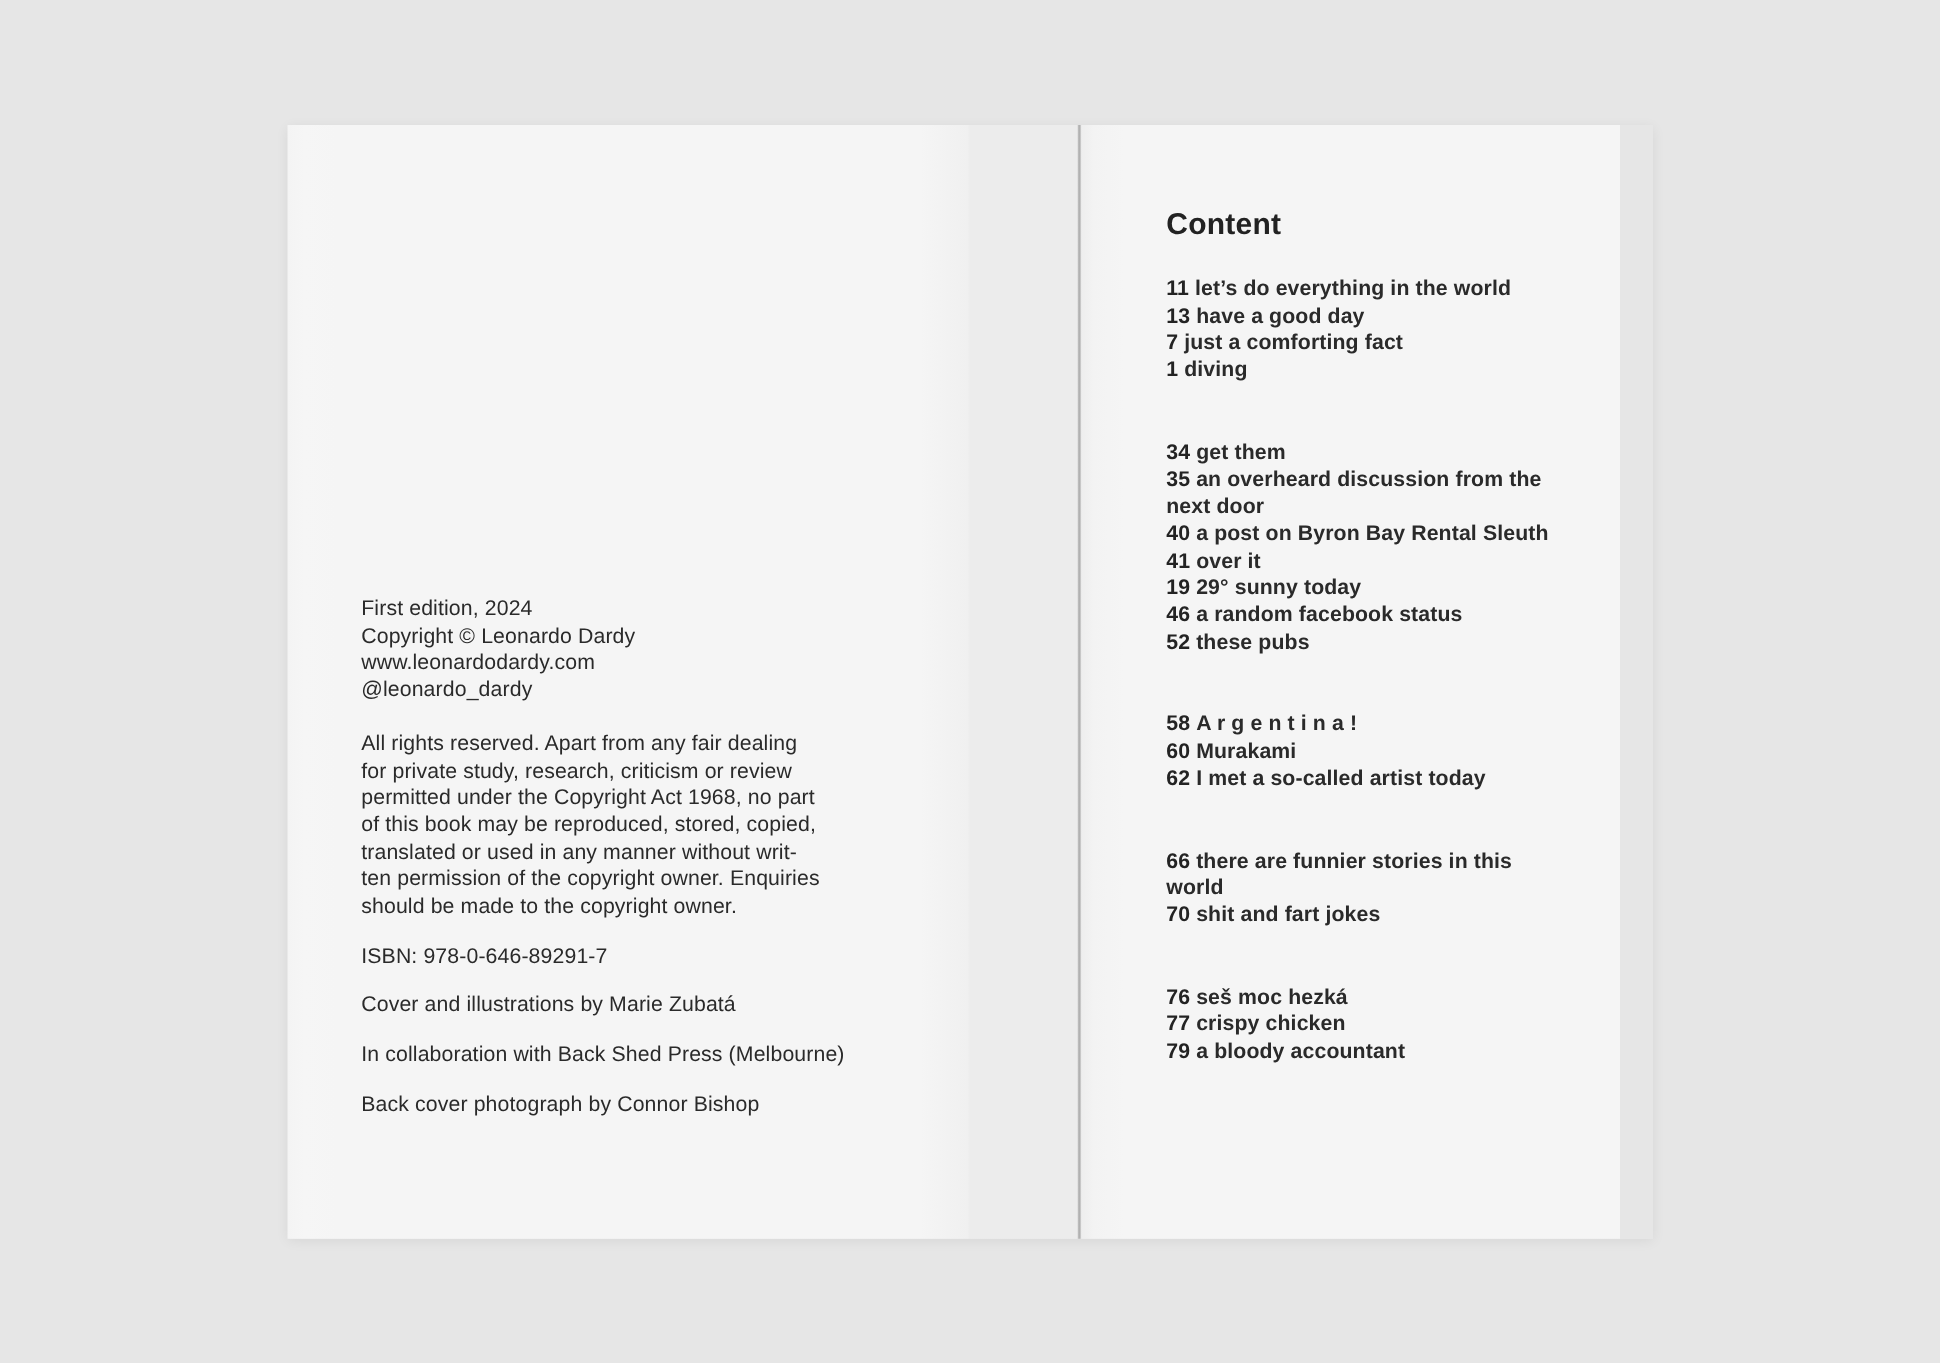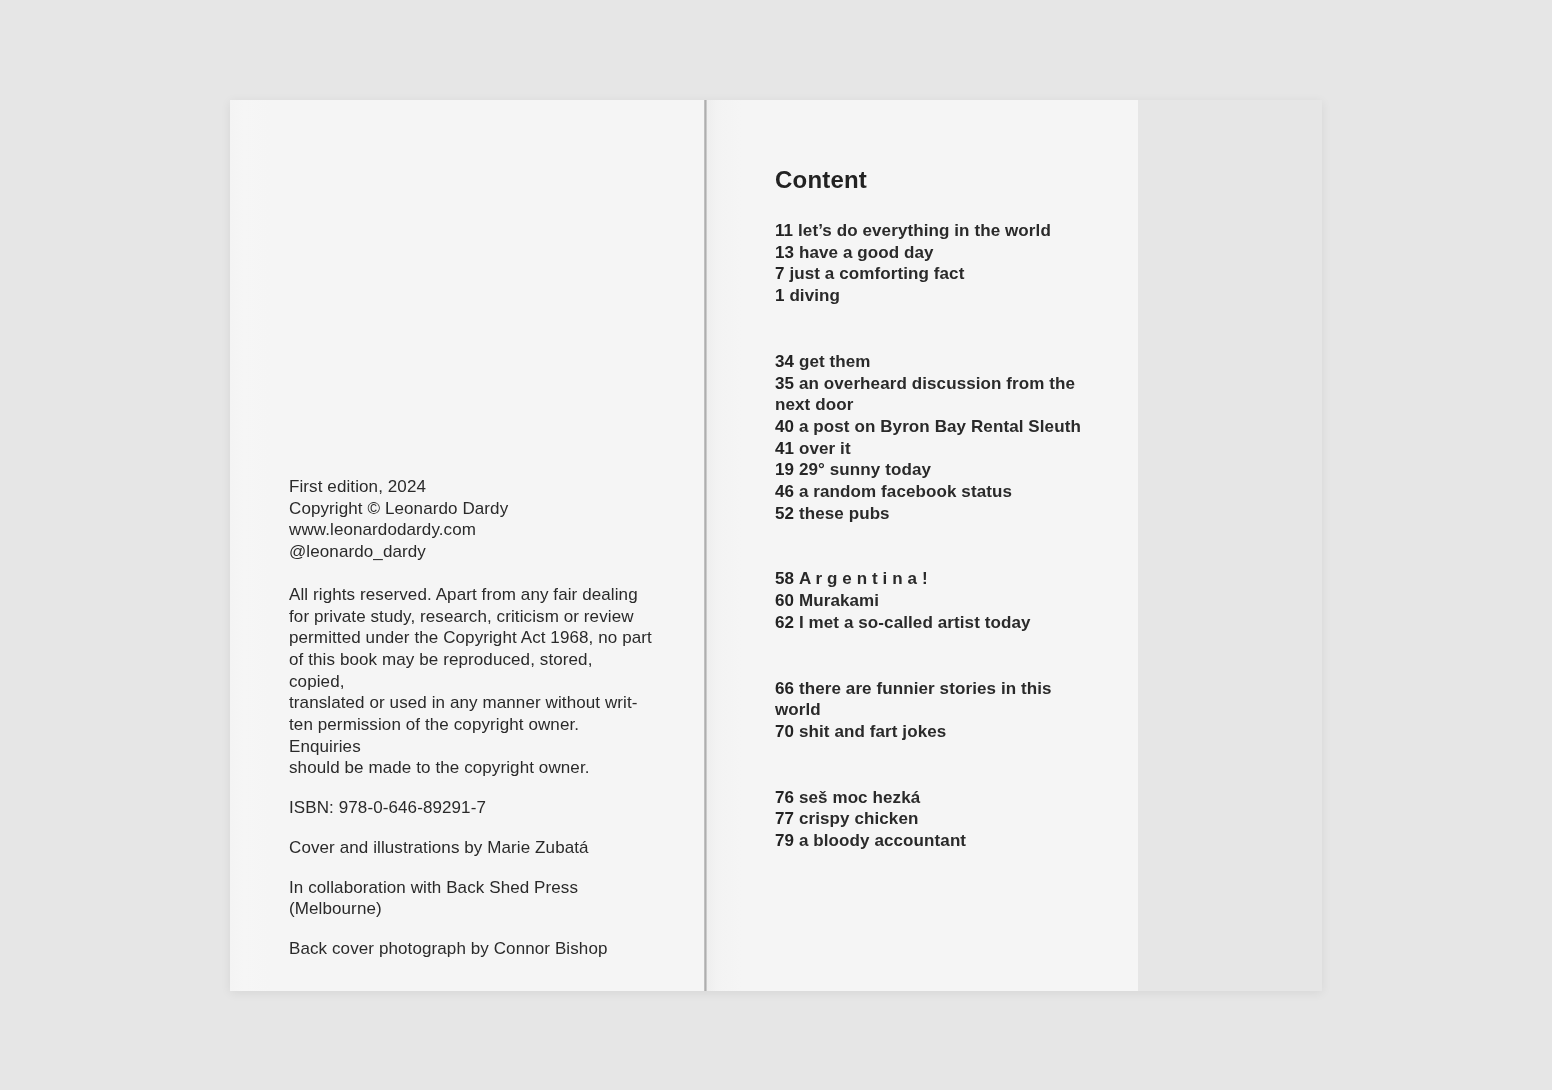--- a/index.html
+++ b/index.html
@@ -24,21 +24,21 @@
     display: flex;
     box-shadow: 0 2px 10px rgba(0,0,0,0.07);
   }
   .page {
     background: #f5f5f5;
     height: 100%;
     box-sizing: border-box;
     color: #2a2a2a;
   }
   .page-left {
-    width: 474px;
+    width: 632px;
     position: relative;
     background: linear-gradient(to right, #f4f4f4 0px, #f6f6f6 14px, #f5f5f5 40px, #f5f5f5 506px, #f0f0f0 544px, #ececec 546px);
     padding: 376px 52px 0 59px;
   }
   .spine {
     width: 3px;
     height: 100%;
     background: linear-gradient(to right, #c9c9c9, #aeaeae, #d8d8d8);
   }
   .page-right {

